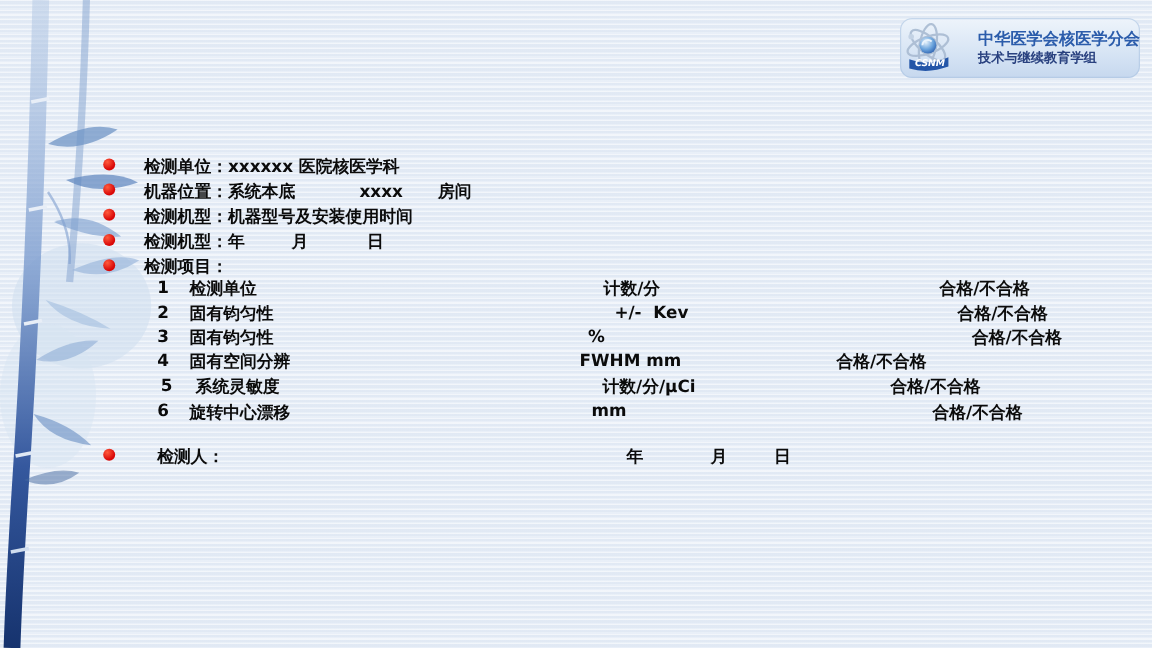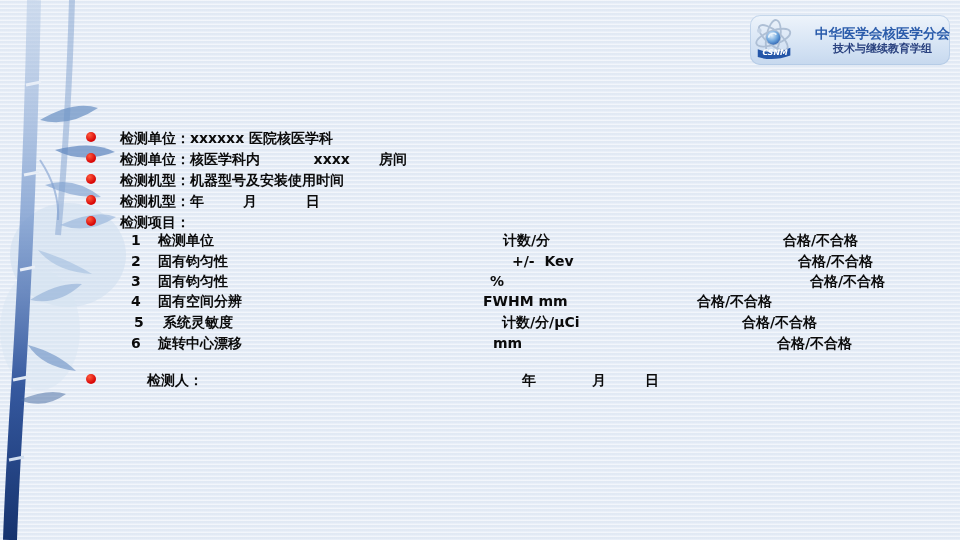--- a/index.html
+++ b/index.html
@@ -18,35 +18,35 @@
   
   .title{position:absolute;left:263px;top:64px;width:520px;
          font-size:30px;font-weight:bold;letter-spacing:1px;
          color:#f9a21e;white-space:pre;}
   
   .logo{position:absolute;right:10px;top:15px;width:200px;height:50px;
         border-radius:10px;
         background:linear-gradient(180deg,#eef4fb 0%,#d2e1f3 70%,#c6d8ee 100%);
         box-shadow:0 0 0 1px rgba(170,195,225,0.6) inset;
         display:flex;align-items:center;}
-  .logo-text{display:flex;flex-direction:column;align-items:center;
+  .logo-text{display:flex;flex-direction:column;align-items:flex-start;
              margin-left:20px;line-height:1.25;}
   .logo-org{font-size:13.5px;font-weight:bold;color:#2b5cab;white-space:pre;}
   .logo-group{font-size:11px;font-weight:bold;color:#29417f;white-space:pre;}
   
   .row{position:absolute;height:16px;font-size:14px;font-weight:bold;
        color:#0b0b0b;white-space:pre;}
   .dot{position:absolute;left:86px;width:10px;height:10px;border-radius:50%;
        background:radial-gradient(circle at 35% 30%,#ff5a3c,#d90808 65%);}
   .btxt{position:absolute;left:120px;top:0;}
   .no{position:absolute;left:131px;top:0;}
   .name{position:absolute;left:158px;top:0;}
   .unit{position:absolute;top:0;}
   .result{position:absolute;top:0;}
-  .ftlabel{position:absolute;left:131px;top:0;margin-left:16px;}
+  .ftlabel{position:absolute;left:131px;top:0;}
   .fy{position:absolute;left:522px;top:0;}
   .fm{position:absolute;left:592px;top:0;}
   .fd{position:absolute;left:645px;top:0;}
 </style>
 </head>
 <body>
 
 <div class="slide">
 
   <svg class="bamboo" width="150" height="540" viewBox="0 0 150 540">
@@ -104,21 +104,21 @@
     </div>
   </div>
 
 
   <div class="row" style="top:130px">
     <span class="dot" style="top:2px"></span>
     <span class="btxt">检测单位：xxxxxx 医院核医学科</span>
   </div>
   <div class="row" style="top:151px">
     <span class="dot" style="top:2px"></span>
-    <span class="btxt">检测单位：核医学科内           xxxx      房间</span>
+    <span class="btxt">机器位置：系统本底           xxxx      房间</span>
   </div>
   <div class="row" style="top:172px">
     <span class="dot" style="top:2px"></span>
     <span class="btxt">检测机型：机器型号及安装使用时间</span>
   </div>
   <div class="row" style="top:193px">
     <span class="dot" style="top:2px"></span>
     <span class="btxt">检测机型：年        月          日</span>
   </div>
   <div class="row" style="top:214px">

